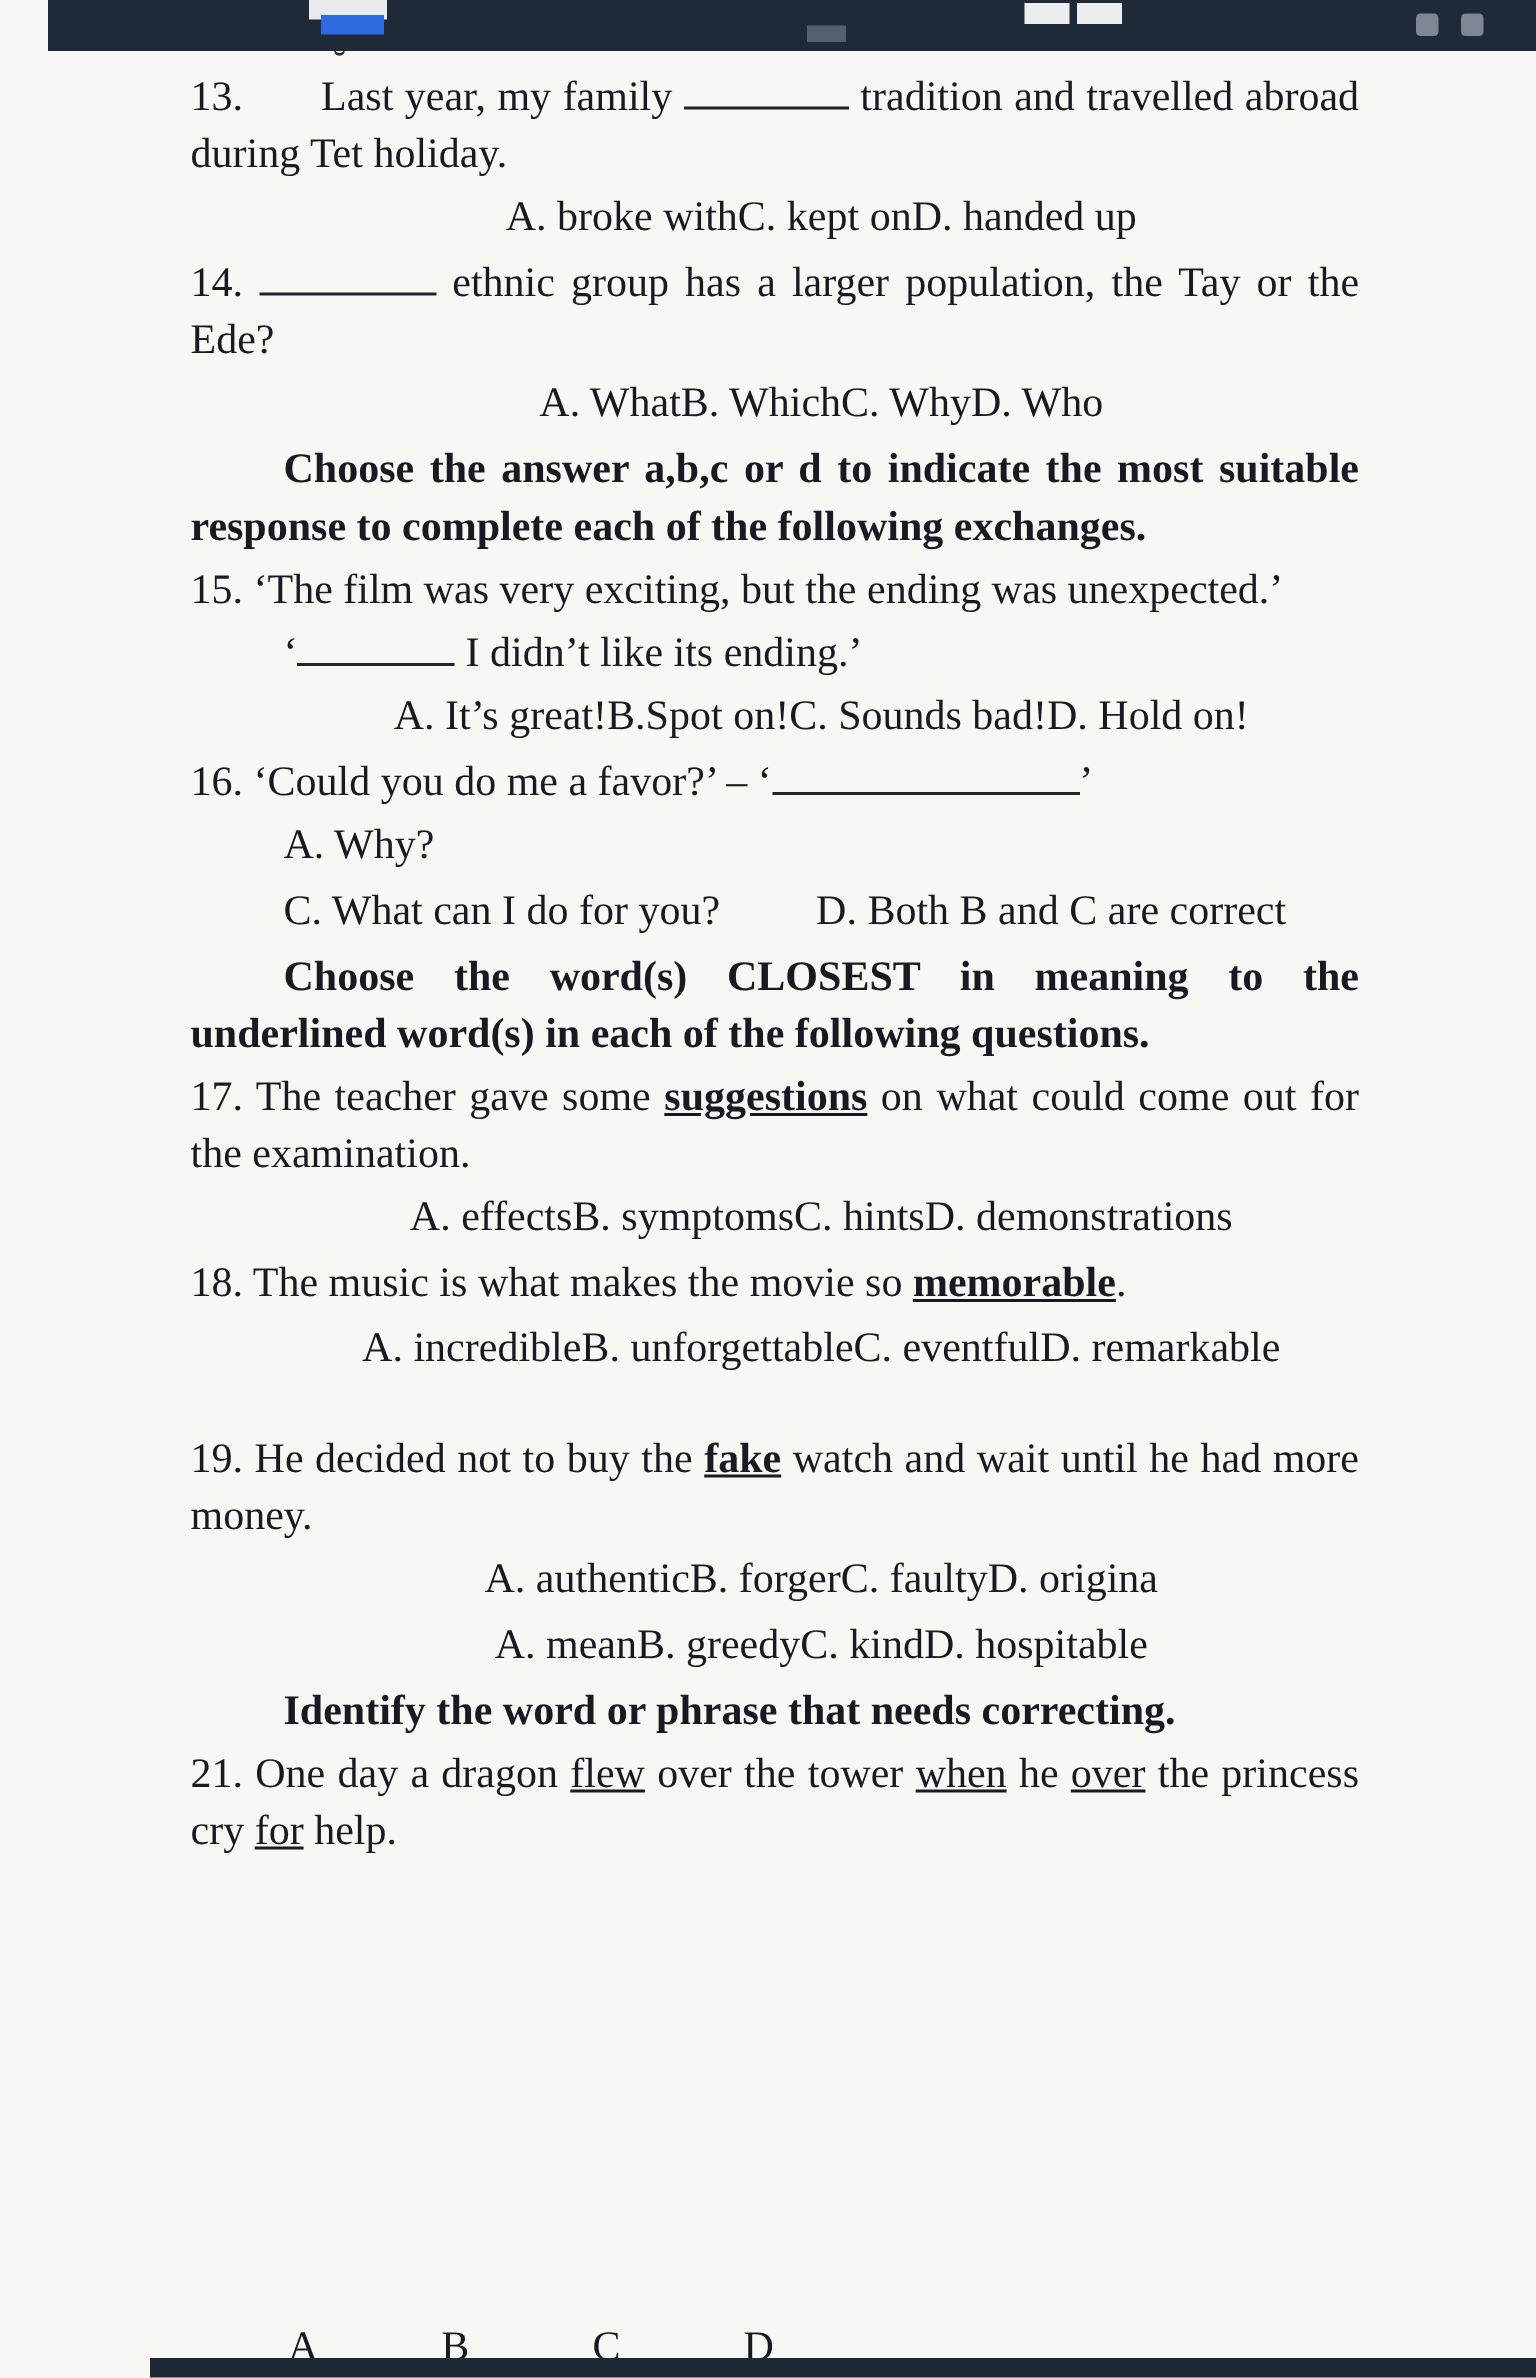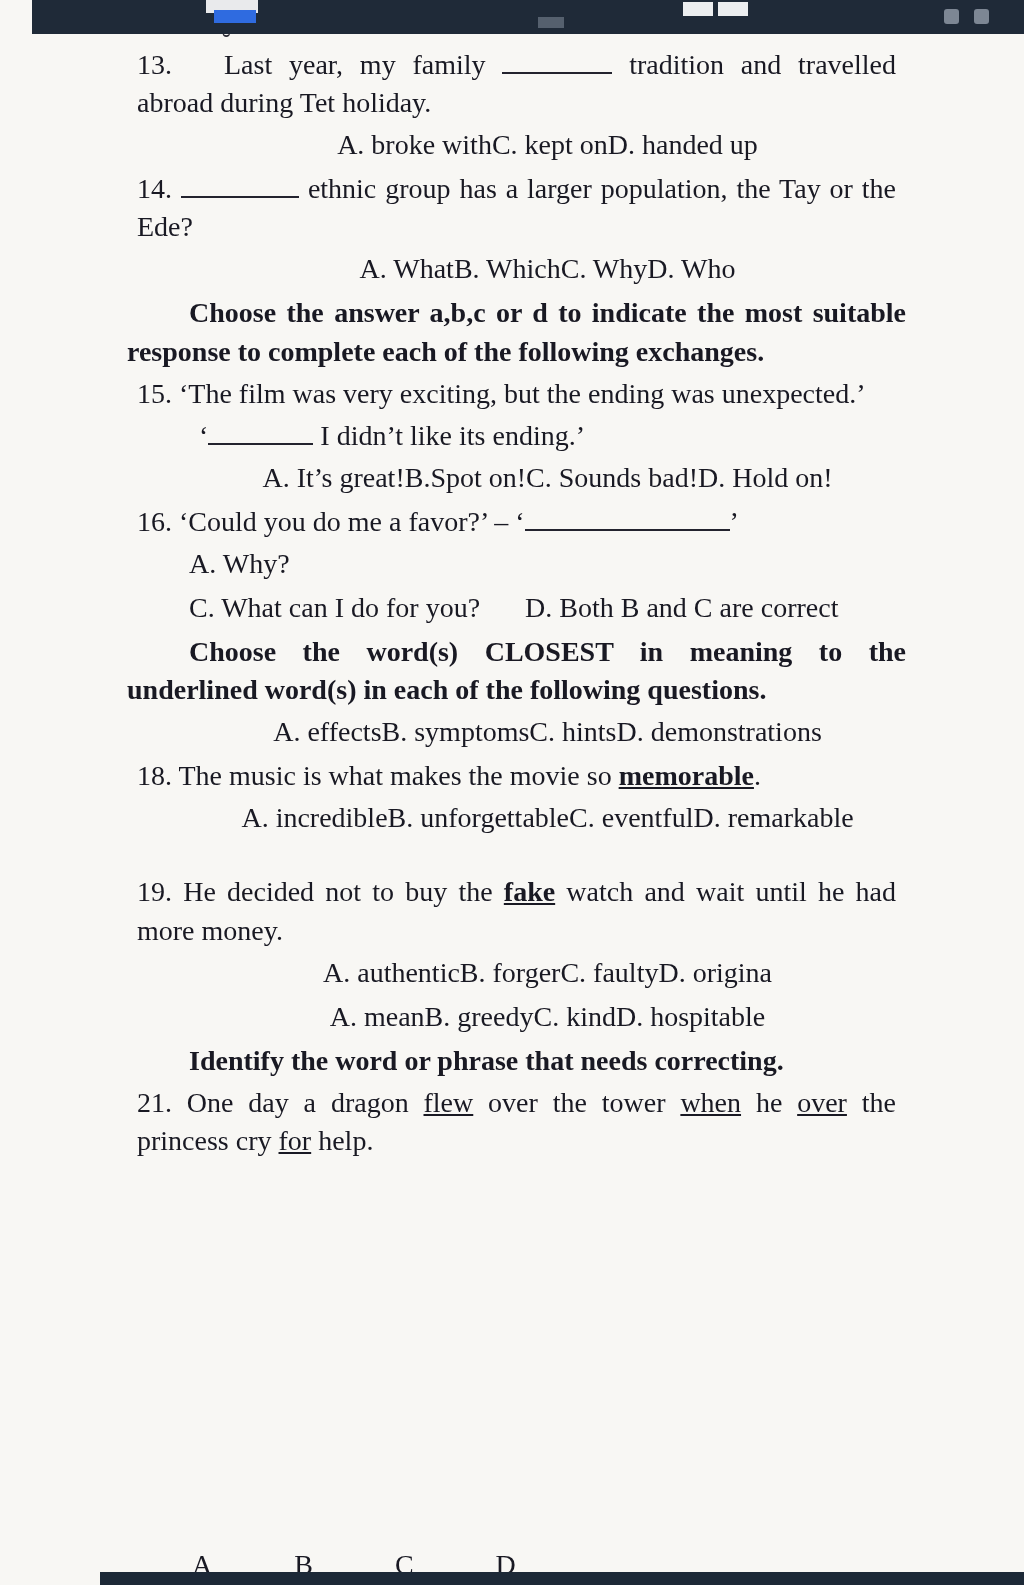--- a/index.html
+++ b/index.html
@@ -20,30 +20,30 @@
   .blk.w3 { left:718px; top:2px; width:30px; height:14px; background:#eceef0; }
   .blk.ic1 { left:944px; top:9px; width:15px; height:15px; background:#7d8794; border-radius:3px; }
   .blk.ic2 { left:974px; top:9px; width:15px; height:15px; background:#7d8794; border-radius:3px; }
   .stray { position:absolute; left:222px; top:28px; font-size:26px; color:#2a2a34; }
 
   
   .content {
     position:absolute; top:46px; left:127px; width:779px;
     font-size:28px; line-height:1.36; text-align:justify;
   }
-  p { margin:0 10px 4px; }
+  p { margin:0 0 4px; }
   .sec { font-weight:bold; text-indent:62px; margin:6px 0 4px; }
   .gap55 { display:inline-block; width:52px; }
   .indent { text-indent:62px; }
   .blank { display:inline-block; border-bottom:2px solid #23232e; height:0.95em; vertical-align:baseline; }
   .w110 { width:110px; } .w120 { width:118px; } .w105 { width:105px; } .w205 { width:205px; }
   .ub { font-weight:bold; text-decoration:underline; }
   .u { text-decoration:underline; }
   .opts { display:flex; flex-wrap:wrap; justify-content:center; margin:2px 0 6px 62px; }
-  .opts-left { display:flex; flex-wrap:wrap; justify-content:flex-start; gap:45px; margin:2px 0 6px 62px; }
+  .opts-left { display:flex; flex-wrap:wrap; justify-content:flex-start; gap:64px; margin:2px 0 6px 62px; }
   .mt { margin-top:36px; }
   .answers { position:absolute; left:192px; top:1549px; display:flex; gap:82px; font-size:28px; }
   .bottombar { position:absolute; left:100px; right:0; bottom:0; height:13px; background:#1d2937; }
 </style>
 </head>
 <body>
 
 <div class="topbar">
   <div class="bar-dark"></div>
   <div class="blk w1"></div>
@@ -88,20 +88,21 @@
   <div class="opts-left">
     <span>A. Why?</span>
   </div>
   <div class="opts-left">
     <span>C. What can I do for you?</span>
     <span>D. Both B and C are correct</span>
   </div>
 
   <p class="sec">Choose the word(s) CLOSEST in meaning to the underlined word(s) in each of the following questions.</p>
 
+  <p class="stem"><span>17. The teacher gave some </span><span class="ub">suggestions</span><span> on what could come out for the examination.</span></p>
   <div class="opts">
     <span>A. effects</span>
     <span>B. symptoms</span>
     <span>C. hints</span>
     <span>D. demonstrations</span>
   </div>
 
   <p class="stem"><span>18. The music is what makes the movie so </span><span class="ub">memorable</span><span>.</span></p>
   <div class="opts">
     <span>A. incredible</span>

